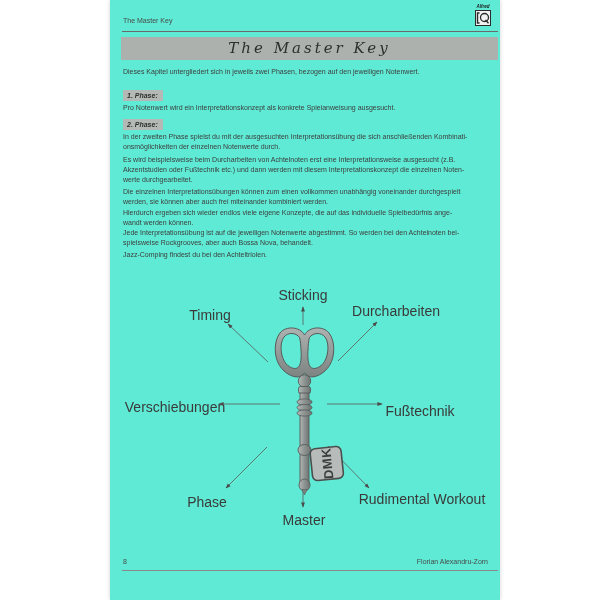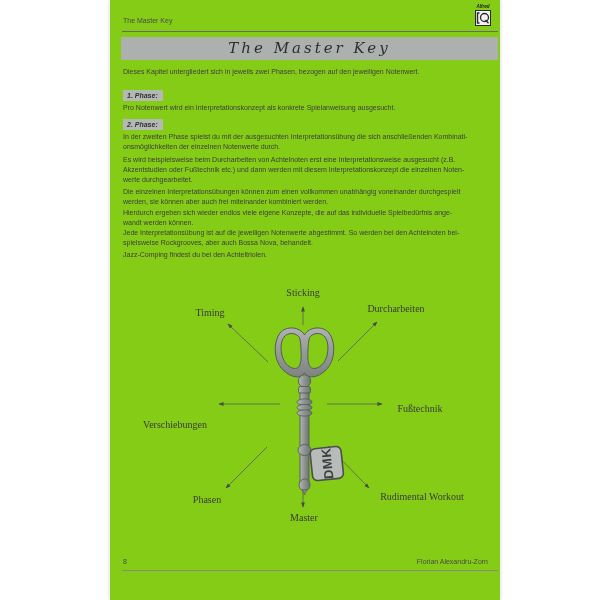--- a/index.html
+++ b/index.html
@@ -1,18 +1,18 @@
 <!DOCTYPE html>
 <html><head>
 <meta charset="utf-8">
 <style>
   html,body{margin:0;padding:0;background:#ffffff;width:600px;height:600px;overflow:hidden;
             font-family:"Liberation Sans", sans-serif;}
   .stage{position:relative;width:600px;height:600px;background:#ffffff;}
-  .page{position:absolute;left:110px;top:0;width:390px;height:600px;background:#84cc16;
+  .page{position:absolute;left:110px;top:0;width:390px;height:600px;background:#5eead4;
         box-shadow:0 0 4px rgba(0,0,0,0.18);}
 
   
   .running-title{position:absolute;left:13px;top:17px;font-size:7px;color:#4a4a4a;}
   .header-rule{position:absolute;left:12px;top:31px;width:376px;height:1px;background:#6a6a6a;}
   .logo{position:absolute;left:363px;top:4px;width:20px;text-align:center;}
   .logo-brand{font-size:4.5px;font-weight:bold;font-style:italic;color:#1c1c1c;line-height:5px;}
   .logo-mark{width:16px;height:16px;margin:1px auto 0;}
 
   
@@ -23,22 +23,22 @@
   
   .copy{position:absolute;left:13px;top:67px;width:370px;color:#3d3d3d;font-size:7px;}
   .line{white-space:nowrap;line-height:10px;height:10px;}
   .p1{margin-bottom:13px}.p2{margin-bottom:6px}.p3{margin-bottom:3px}.p4{margin-bottom:2px}
   .p5{margin-bottom:1px}.p6{margin-bottom:0}.p7{margin-bottom:2px}
   .badge-row{margin:0 0 2px 0;height:11px;}
   .badge{display:inline-block;background:#b5b9b6;color:#2e302f;font-size:7px;font-weight:bold;
          font-style:italic;padding:2px 5px 2px 4px;line-height:7px;}
 
   
-  .diagram-label{position:absolute;transform:translateX(-50%);font-size:10px;color:#3a3a3a;
-        white-space:nowrap;font-family:Liberation Serif, serif;}
+  .diagram-label{position:absolute;transform:translateX(-50%);font-size:14px;color:#3a3a3a;
+        white-space:nowrap;}
   .arrows{position:absolute;left:0;top:0;width:390px;height:600px;pointer-events:none;}
   .key-svg{position:absolute;left:160px;top:322px;width:80px;height:175px;}
 
   
   .footer-num{position:absolute;left:13px;top:558px;font-size:7px;color:#4a4a4a;}
   .footer-author{position:absolute;right:12px;top:558px;font-size:7px;color:#4a4a4a;}
   .footer-rule{position:absolute;left:12px;top:570px;width:376px;height:1px;background:#8a8a8a;}
 </style>
 </head>
 <body>
@@ -97,23 +97,23 @@
         <div class="line">spielsweise Rockgrooves, aber auch Bossa Nova, behandelt.</div>
       </div>
       <div>
         <div class="line">Jazz-Comping findest du bei den Achteltriolen.</div>
       </div>
     </div>
 
     <div class="diagram-label" style="left:193px;top:287px">Sticking</div>
     <div class="diagram-label" style="left:100px;top:307px">Timing</div>
     <div class="diagram-label" style="left:286px;top:303px">Durcharbeiten</div>
-    <div class="diagram-label" style="left:65px;top:419px">Verschiebungen</div>
+    <div class="diagram-label" style="left:65px;top:399px">Verschiebungen</div>
     <div class="diagram-label" style="left:310px;top:403px">Fußtechnik</div>
-    <div class="diagram-label" style="left:97px;top:494px">Phasen</div>
+    <div class="diagram-label" style="left:97px;top:494px">Phase</div>
     <div class="diagram-label" style="left:194px;top:512px">Master</div>
     <div class="diagram-label" style="left:312px;top:491px">Rudimental Workout</div>
 
     <svg class="arrows" viewBox="0 0 390 600">
       <defs>
         <marker id="arr" viewBox="0 0 8 8" refX="7" refY="4" markerWidth="6.5" markerHeight="6.5" orient="auto-start-reverse">
           <path d="M0,1 L8,4 L0,7 z" fill="#4a4a4a"></path>
         </marker>
       </defs>
       <g stroke="#5a5a5a" stroke-width="0.8">

